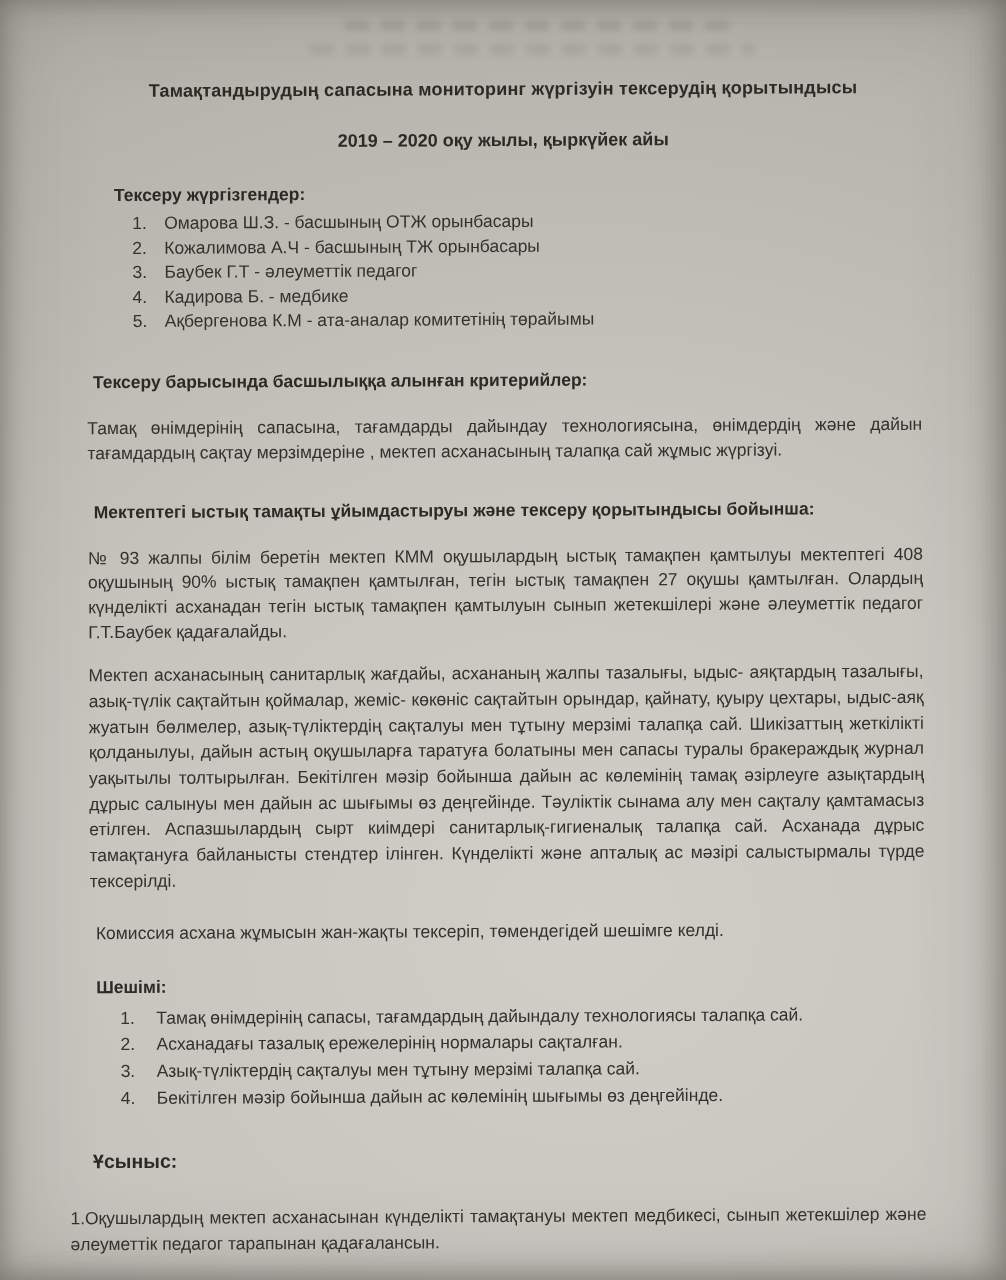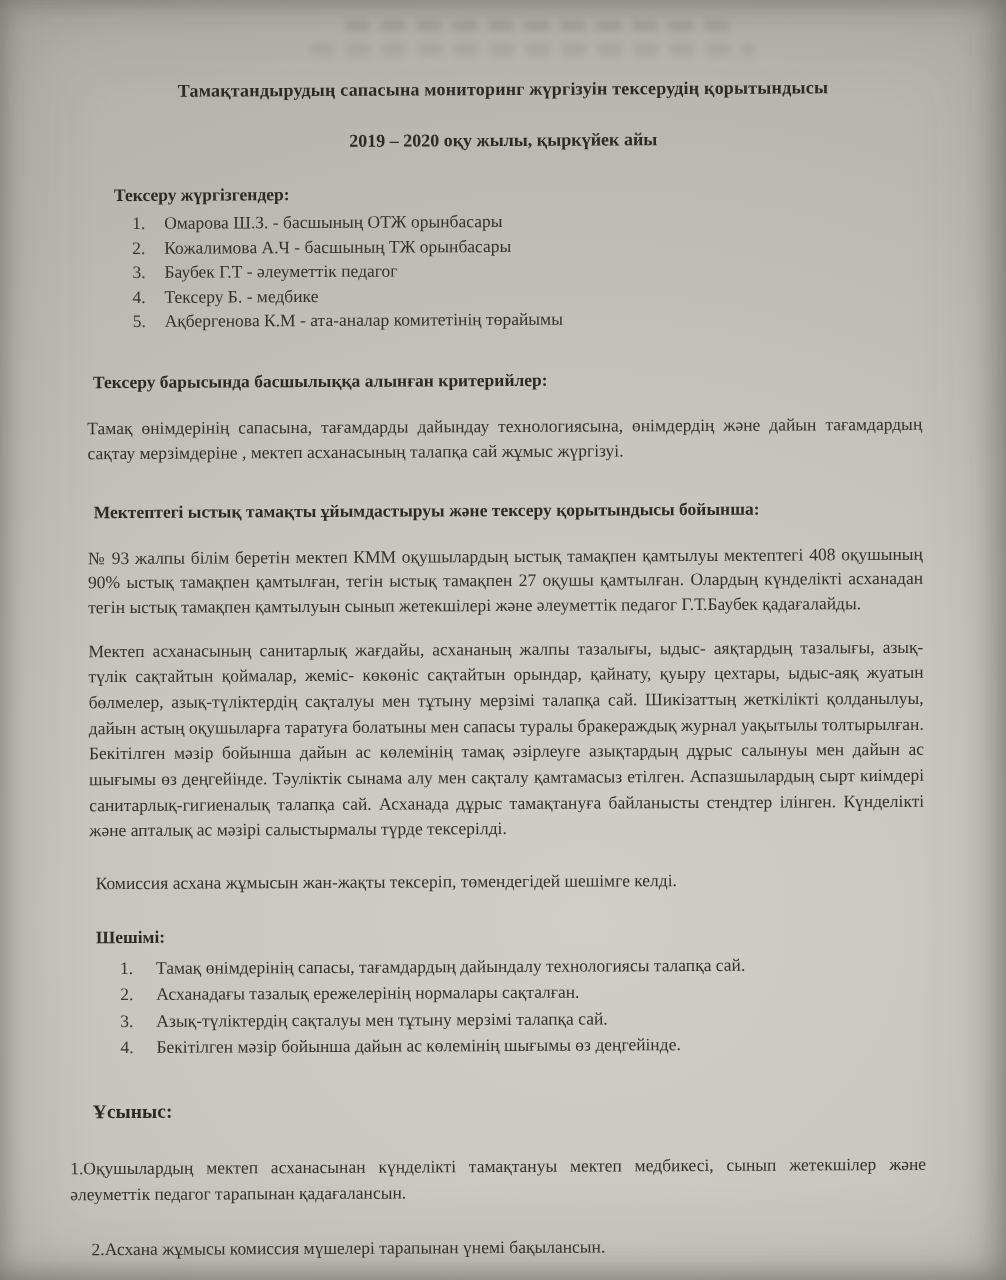--- a/index.html
+++ b/index.html
@@ -6,21 +6,21 @@
   .page{
     position:relative;
     width:1006px;height:1280px;
     overflow:hidden;
     background:
       radial-gradient(ellipse 130% 90% at 58% 72%, #cfcec7 0%, #c6c5be 40%, #b6b5ad 78%, #abaaa2 100%);
     box-shadow: inset 0 0 90px rgba(70,70,62,0.25),
                 inset -12px 0 28px rgba(66,66,58,0.28),
                 inset 0 -10px 24px rgba(80,80,72,0.18),
                 inset 8px 0 18px rgba(90,90,82,0.15);
-    font-family:Liberation Serif, serif;
+    font-family:Liberation Sans, sans-serif;
     color:#33312c;
   }
   
   .bleed{
     position:absolute; height:11px; filter:blur(3px); opacity:0.30;
     background:repeating-linear-gradient(90deg, rgba(88,90,83,0.55) 0 24px, rgba(88,90,83,0.0) 24px 36px);
   }
   .bleed-1{left:345px; top:20px; width:390px;}
   .bleed-2{left:310px; top:44px; width:445px; opacity:0.24;}
 
@@ -78,21 +78,21 @@
   <div class="content">
 
     <p class="title">Тамақтандырудың сапасына мониторинг жүргізуін тексерудің қорытындысы</p>
     <p class="subtitle">2019 – 2020 оқу жылы, қыркүйек айы</p>
 
     <p class="heading h-inspectors">Тексеру жүргізгендер:</p>
     <ol class="numlist">
       <li><span>Омарова Ш.З. -  басшының ОТЖ орынбасары</span></li>
       <li><span>Кожалимова А.Ч - басшының ТЖ орынбасары</span></li>
       <li><span>Баубек Г.Т - әлеуметтік педагог</span></li>
-      <li><span>Тексеру Б. - медбике</span></li>
+      <li><span>Кадирова Б. - медбике</span></li>
       <li><span>Ақбергенова К.М - ата-аналар комитетінің төрайымы</span></li>
     </ol>
 
     <p class="heading h-criteria">Тексеру барысында басшылыққа алынған критерийлер:</p>
     <p class="para p-criteria">Тамақ өнімдерінің сапасына, тағамдарды дайындау технологиясына, өнімдердің және дайын тағамдардың сақтау мерзімдеріне , мектеп асханасының талапқа сай жұмыс жүргізуі.</p>
 
     <p class="heading h-findings">Мектептегі ыстық тамақты ұйымдастыруы және тексеру қорытындысы бойынша:</p>
     <p class="para p-findings1">№ 93 жалпы білім беретін мектеп  КММ оқушылардың ыстық тамақпен қамтылуы мектептегі 408 оқушының 90%  ыстық тамақпен қамтылған, тегін ыстық тамақпен 27 оқушы қамтылған. Олардың күнделікті асханадан тегін ыстық тамақпен қамтылуын сынып жетекшілері және әлеуметтік педагог Г.Т.Баубек  қадағалайды.</p>
     <p class="para p-findings2">Мектеп асханасының санитарлық жағдайы, асхананың жалпы тазалығы, ыдыс- аяқтардың тазалығы, азық-түлік сақтайтын қоймалар, жеміс- көкөніс сақтайтын орындар, қайнату, қуыру цехтары, ыдыс-аяқ жуатын бөлмелер, азық-түліктердің сақталуы мен тұтыну мерзімі талапқа сай. Шикізаттың жеткілікті қолданылуы, дайын астың оқушыларға таратуға болатыны мен сапасы туралы бракераждық журнал уақытылы толтырылған. Бекітілген мәзір бойынша  дайын ас көлемінің тамақ әзірлеуге азықтардың дұрыс салынуы мен дайын ас шығымы өз деңгейінде. Тәуліктік сынама алу мен сақталу қамтамасыз етілген. Аспазшылардың сырт киімдері санитарлық-гигиеналық талапқа сай. Асханада дұрыс тамақтануға байланысты стендтер ілінген. Күнделікті және апталық ас мәзірі салыстырмалы түрде тексерілді.</p>
     <p class="para p-conclusion">Комиссия асхана жұмысын  жан-жақты тексеріп, төмендегідей шешімге келді.</p>

